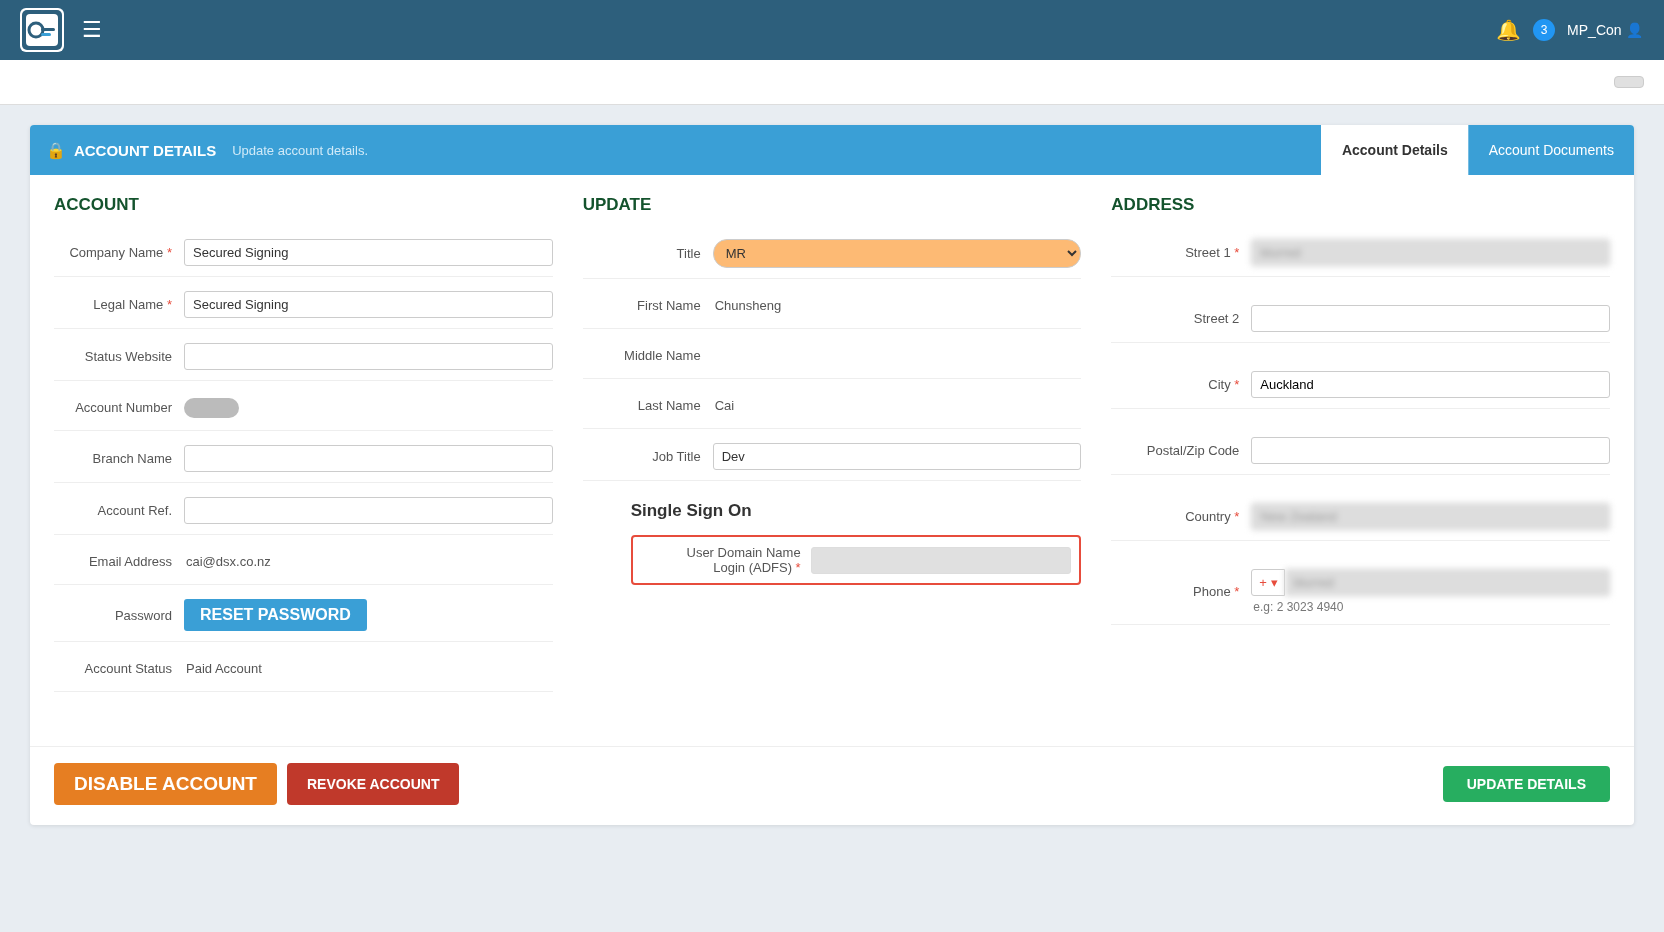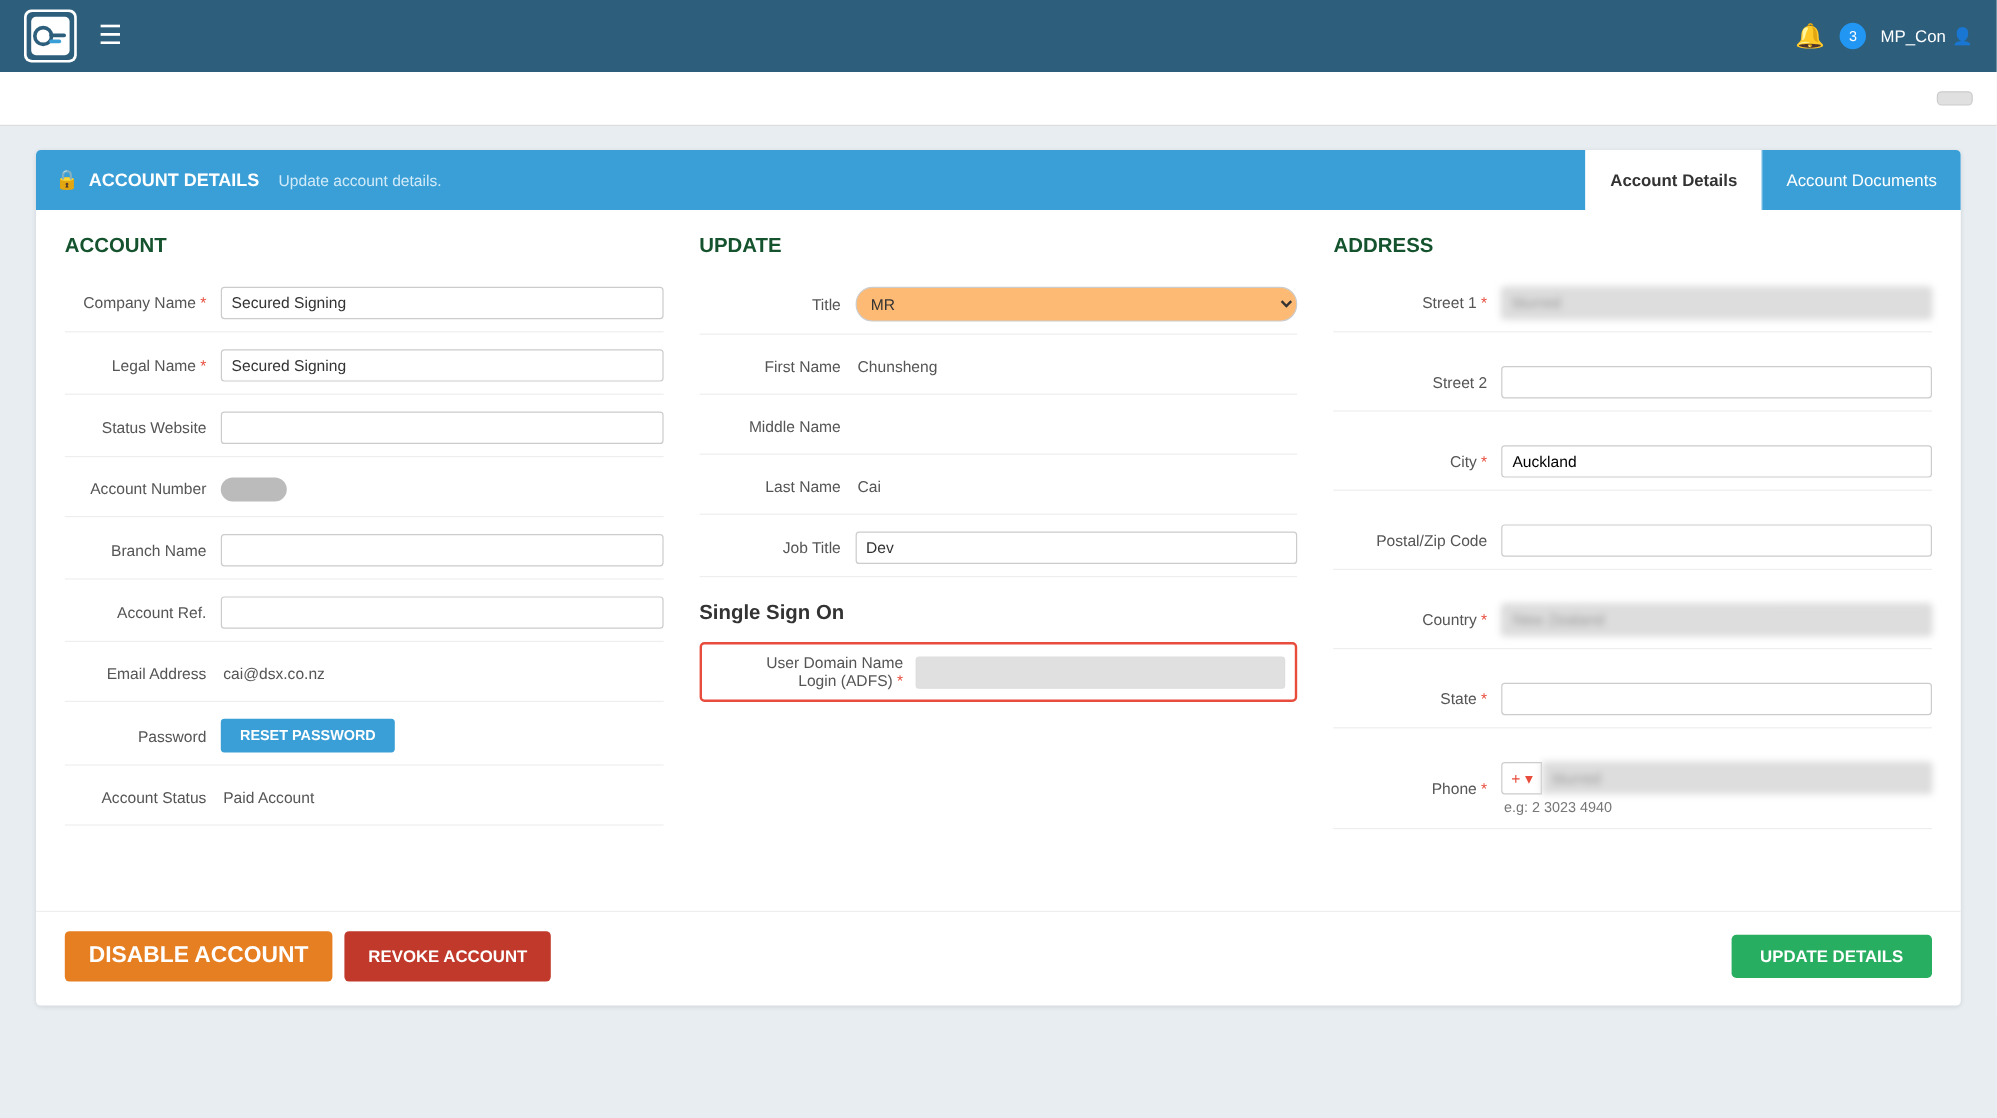--- a/index.html
+++ b/index.html
@@ -130,21 +130,21 @@
     }
 
     
     .form-select {
       flex: 1; border: 1px solid #ccc; border-radius: 14px;
       padding: 5px 8px; font-size: 13px; background: #fdba74;
       color: #333;
     }
 
     
-    .sso-section { margin-top: 20px; }
+    .sso-section { margin-top: 20px; margin-left: 48px; }
     .sso-title { font-weight: 700; font-size: 17px; margin-bottom: 14px; color: #333; }
     .sso-box {
       border: 2px solid #e74c3c;
       border-radius: 4px;
       padding: 8px;
     }
     .sso-row { display: flex; align-items: center; gap: 10px; }
     .sso-label { font-size: 13px; color: #555; min-width: 160px; text-align: right; }
     .sso-label .required { color: #e74c3c; }
     .sso-input {
@@ -197,21 +197,21 @@
       flex: 1; border: 1px solid #ccc; border-radius: 0 3px 3px 0;
       padding: 5px 8px; font-size: 13px;
       background: #ddd; color: #999;
       filter: blur(3px); border-left: none;
     }
     .phone-hint { font-size: 12px; color: #777; margin-top: 3px; padding-left: 2px; }
 
     
     .btn-reset-pw {
       background: #3a9fd6; color: #fff; border: none;
-      padding: 7px 16px; border-radius: 3px; font-size: 12px;
+      padding: 7px 16px; border-radius: 3px; font-size: 16px;
       font-weight: 600; cursor: pointer; text-transform: uppercase;
     }
 
     
     .card-footer {
       display: flex; justify-content: space-between; align-items: center;
       padding: 16px 24px 20px;
       border-top: 1px solid #eee;
       margin-top: 10px;
     }
@@ -398,24 +398,20 @@
           <div class="addr-row">
             <div class="addr-label">Postal/Zip Code</div>
             <input class="addr-input" type="text" value="" style="">
           </div>
 
           <div class="addr-row">
             <div class="addr-label">Country <span class="required">*</span></div>
             <input class="addr-input-country" type="text" value="New Zealand" style="">
           </div>
 
-          <div class="addr-row">
-            <div class="addr-label">State <span class="required">*</span></div>
-            <input class="addr-input" type="text" value="" style="">
-          </div>
 
           <div class="addr-row">
             <div class="addr-label">Phone <span class="required">*</span></div>
             <div style="flex:1;">
               <div class="phone-row">
                 <div class="phone-flag">
                   <span style="color:#e74c3c;">+</span>
                   <span>▾</span>
                 </div>
                 <input class="phone-input-blur" type="text" value="blurred" style="">

